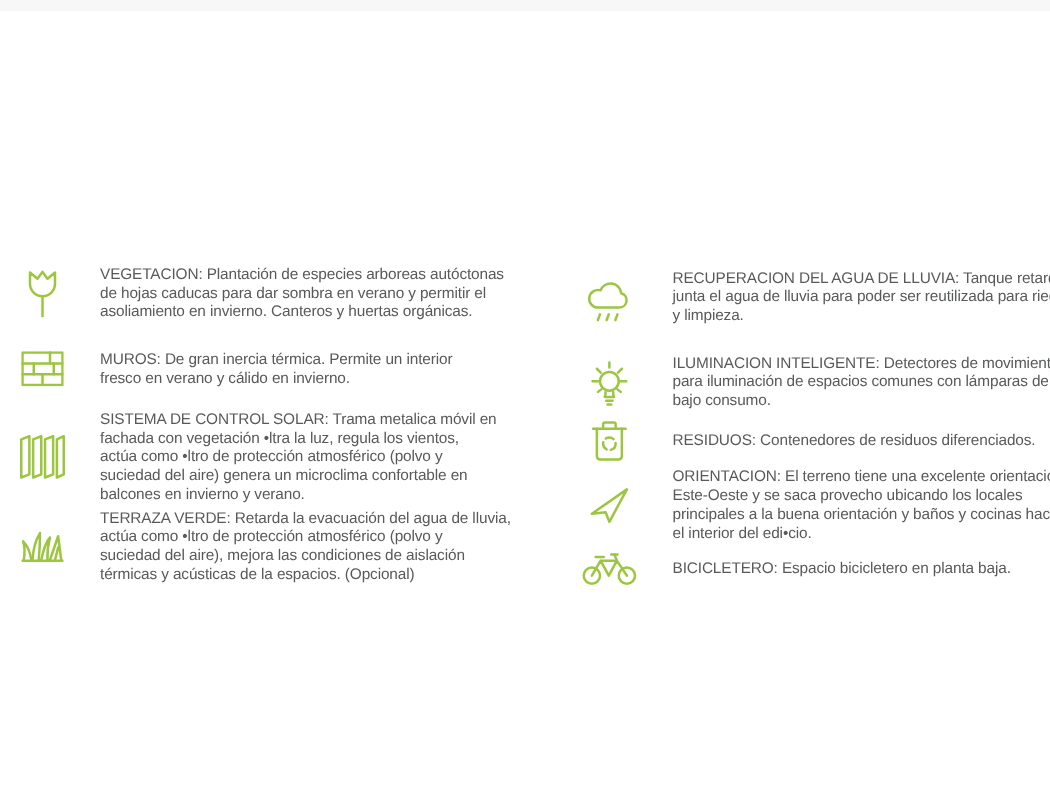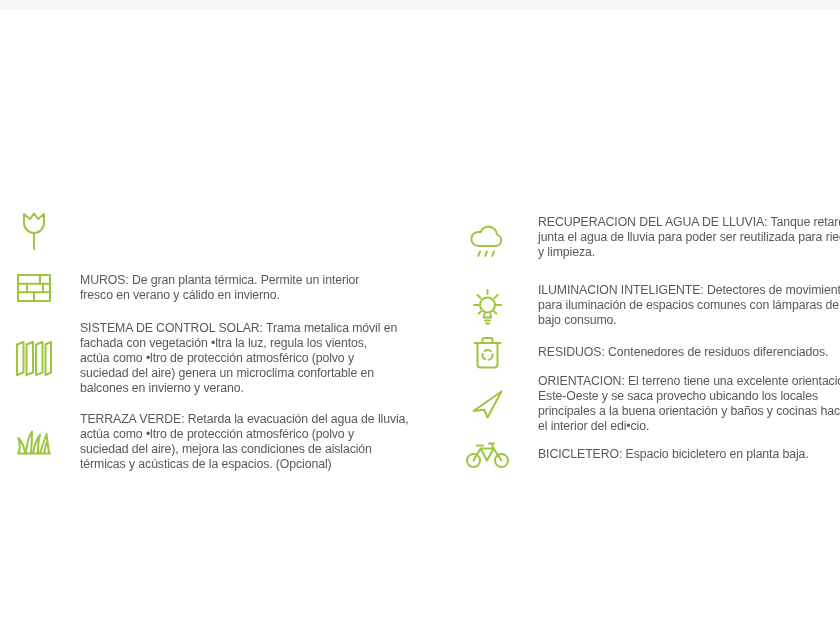--- a/index.html
+++ b/index.html
@@ -23,21 +23,21 @@
   .col-left  .icon-cell { width:52px; margin-right:20px; }
   .col-right .icon-cell { width:49px; margin-right:26px; }
   .feature-text {
     white-space:pre-line;
     font-size:12.3px; line-height:15px; letter-spacing:-0.1px;
     width:390px;
   }
   
   .col-left  .feature:nth-child(1) { margin-bottom:23px; }
   .col-left  .feature:nth-child(2) { margin-bottom:18px; }
-  .col-left  .feature:nth-child(3) { margin-bottom:16px; }
+  .col-left  .feature:nth-child(3) { margin-bottom:4px; }
   .col-right .feature:nth-child(1) { margin-bottom:23px; }
   .col-right .feature:nth-child(2) { margin-bottom:7px;  }
   .col-right .feature:nth-child(3) { margin-bottom:5px;  }
   .col-right .feature:nth-child(4) { margin-bottom:6px;  }
   svg.icn { display:block; stroke:#9bc63e; fill:none;
             stroke-width:2; stroke-linecap:round; stroke-linejoin:round; }
 </style>
 </head>
 <body>
 
@@ -45,31 +45,34 @@
 
 <div class="col col-left">
 
   <div class="feature">
     <div class="icon-cell">
       <svg class="icn" width="24" height="38" viewBox="0 0 24 38">
         <path d="M2 11 V2 L8 7 L12 1.5 L16 7 L22 2 V11 A10 10 0 0 1 2 11 Z"></path>
         <path d="M12 21 V37"></path>
       </svg>
     </div>
+    <div class="feature-text">VEGETACION: Plantación de especies arboreas autóctonas
+de hojas caducas para dar sombra en verano y permitir el
+asoliamiento en invierno. Canteros y huertas orgánicas.</div>
   </div>
 
   <div class="feature">
     <div class="icon-cell">
       <svg class="icn" width="34" height="28" viewBox="0 0 34 28">
         <rect x="1" y="1" width="32" height="26"></rect>
         <path d="M1 9.7 H33 M1 18.3 H33"></path>
         <path d="M23 1 V9.7 M10 9.7 V18.3 M26 9.7 V18.3 M17 18.3 V27"></path>
       </svg>
     </div>
-    <div class="feature-text">MUROS: De gran planta térmica.  Permite un interior
+    <div class="feature-text">MUROS: De gran inercia térmica.  Permite un interior
 fresco en verano y cálido en invierno.</div>
   </div>
 
   <div class="feature">
     <div class="icon-cell">
       <svg class="icn" width="36" height="36" viewBox="0 0 36 36">
         <path d="M1 3.5 L7.5 1 V31.5 L1 34 Z"></path>
         <path d="M10.5 3.5 L17 1 V31.5 L10.5 34 Z"></path>
         <path d="M20 3.5 L26.5 1 V31.5 L20 34 Z"></path>
         <path d="M29.5 3.5 L35 1 V31.5 L29.5 34 Z"></path>

